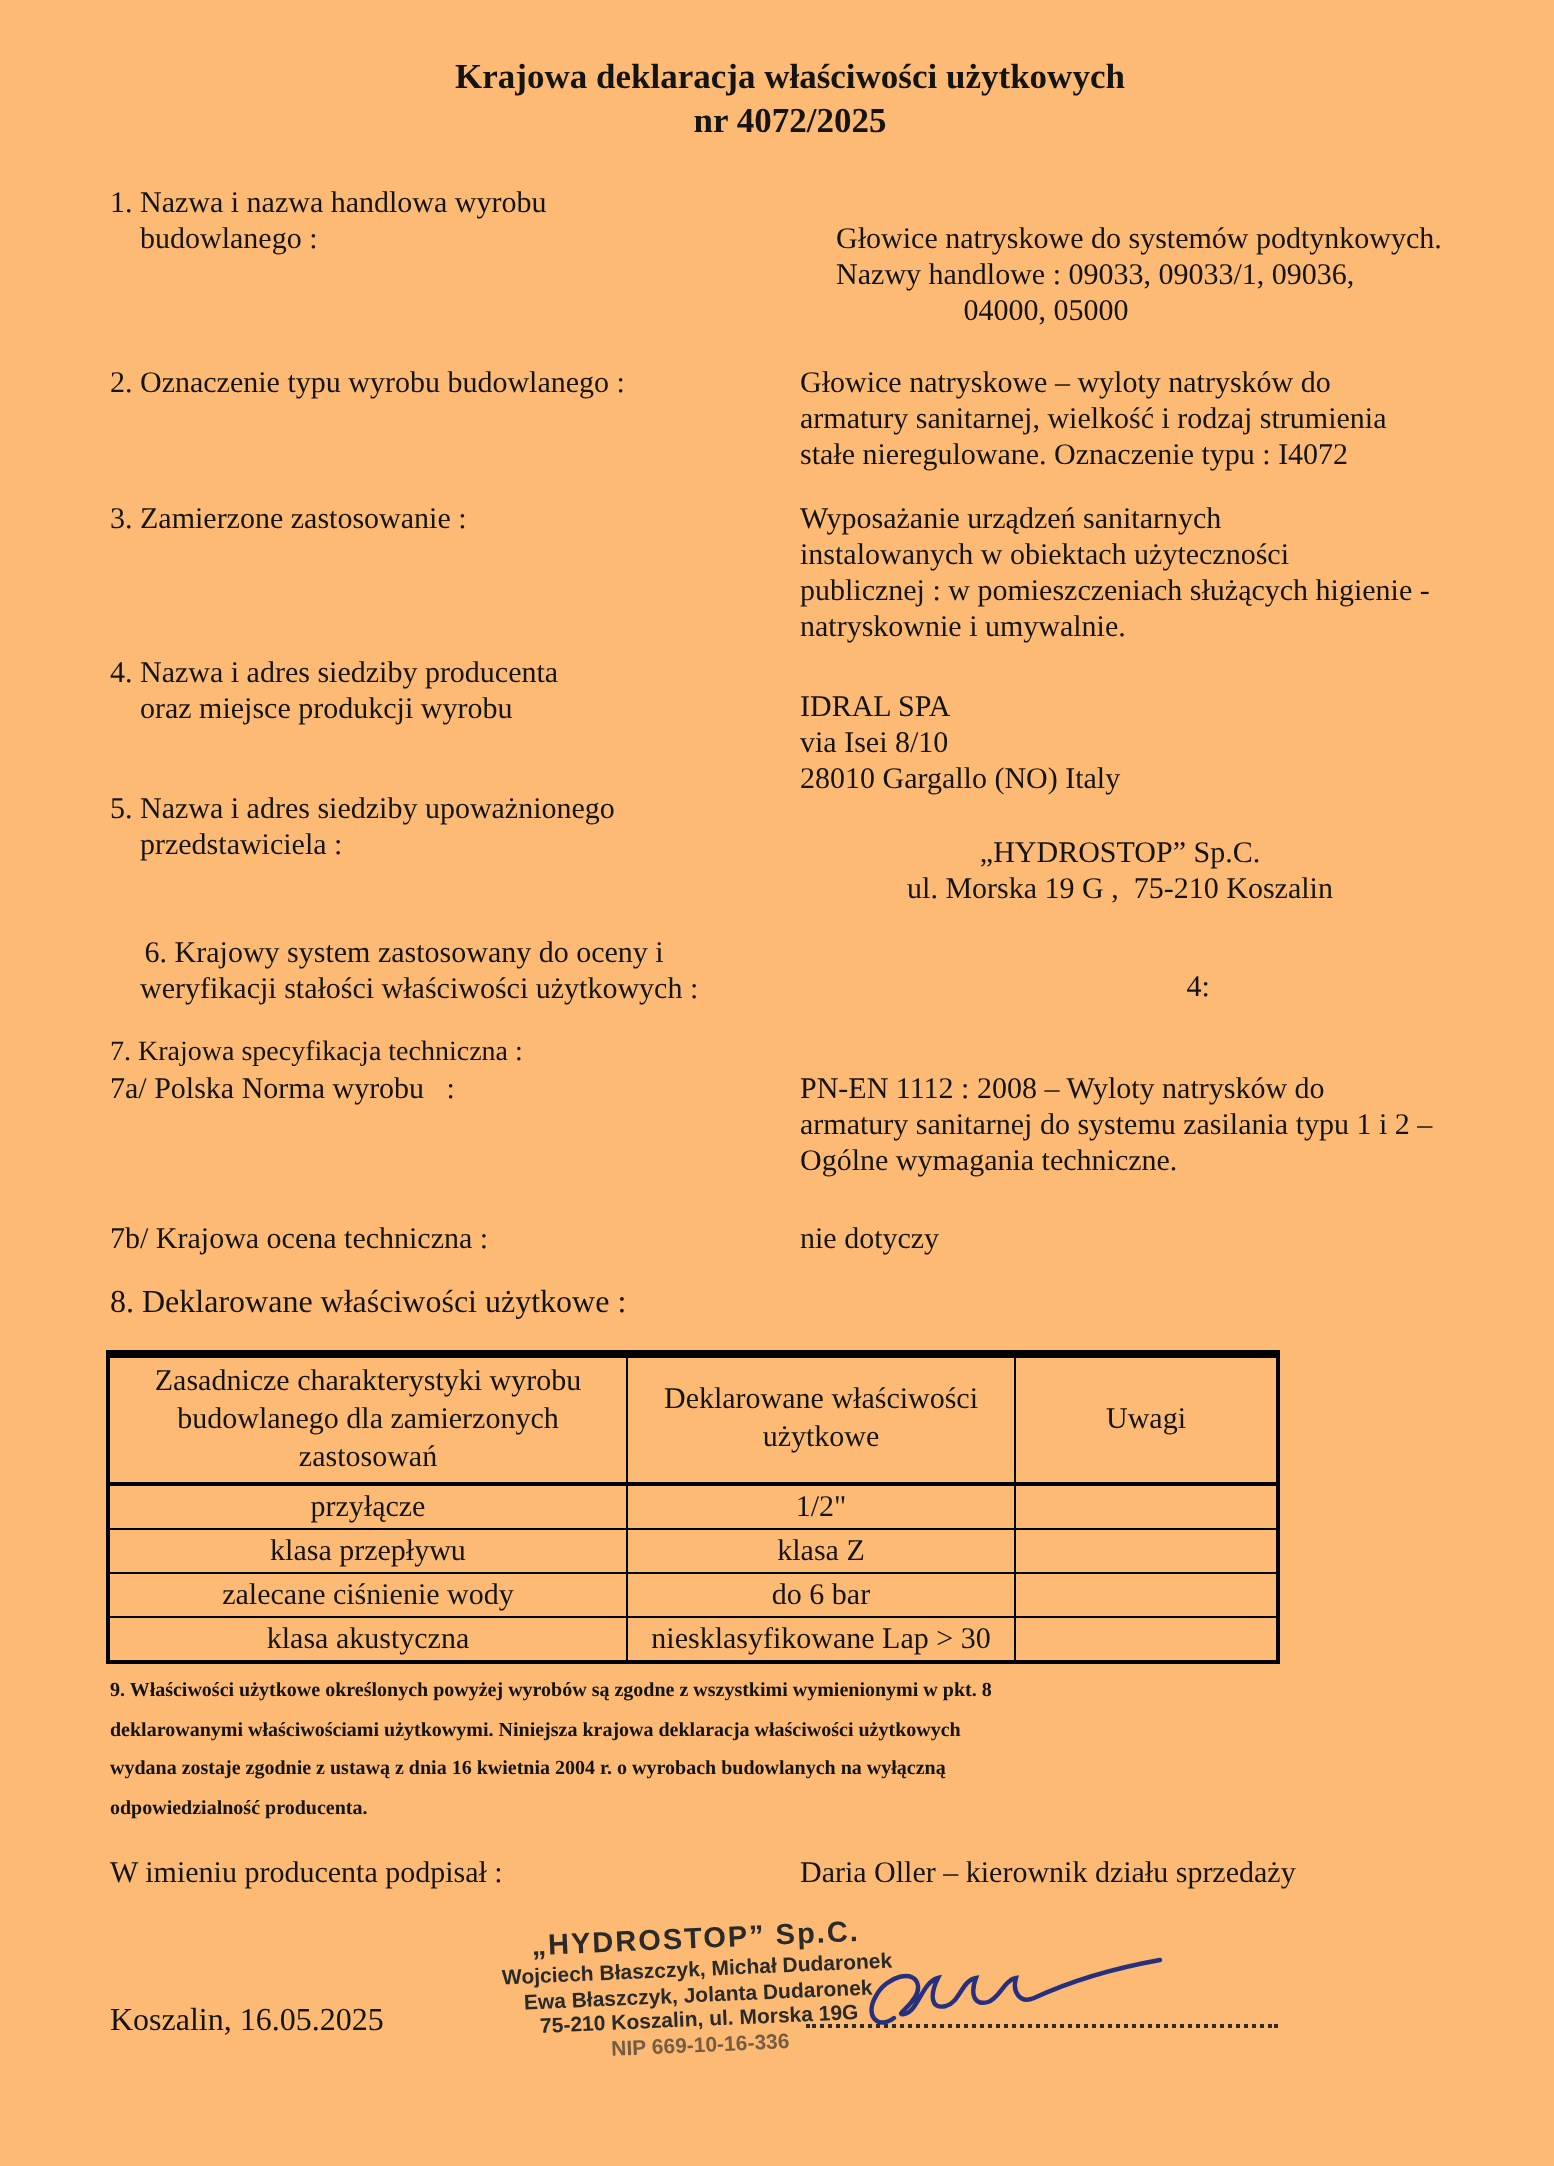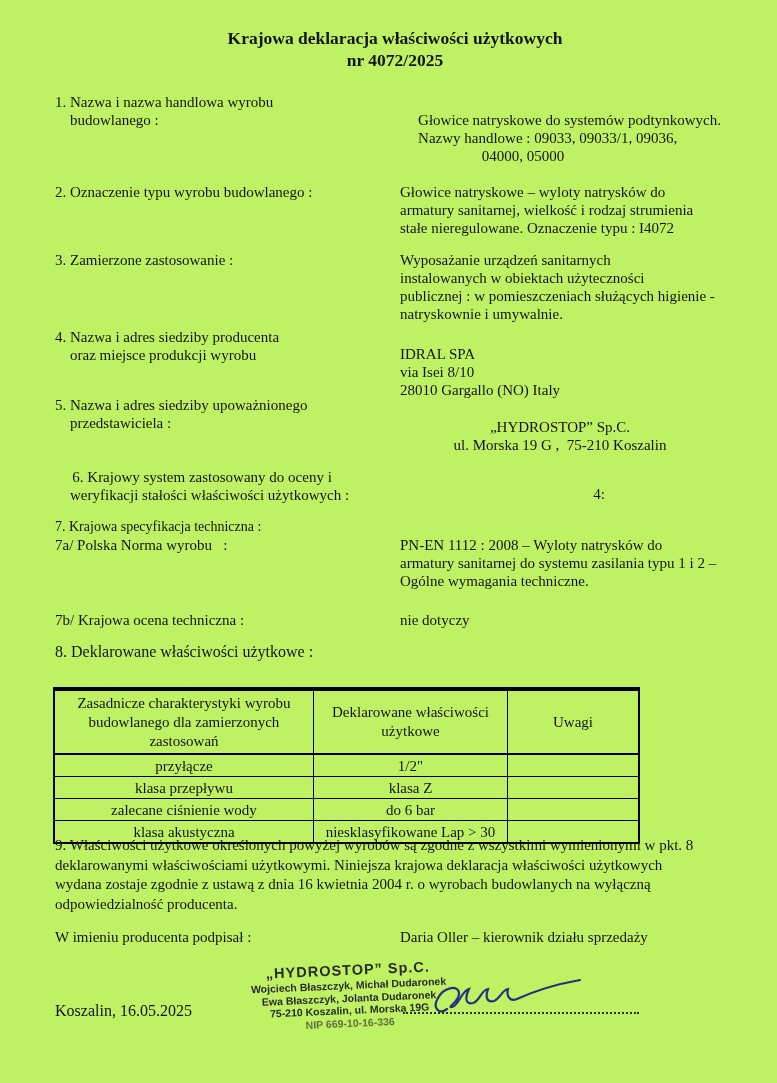--- a/index.html
+++ b/index.html
@@ -2,21 +2,21 @@
 <html><head>
 <meta charset="utf-8">
 <style>
   html,body { margin:0; padding:0; }
   body {
     width:777px; height:1083px; background:#f2f2f0;
     font-family:"Liberation Serif", serif; color:#141414;
   }
   .page {
     position:relative; width:777px; height:1083px;
-    background:#bef264; overflow:hidden;
+    background:#fdba74; overflow:hidden;
   }
   .content { position:absolute; left:55px; top:0; width:692px; }
 
   .title-block { position:absolute; left:0; top:27px; width:680px; text-align:center; }
   .title-line { font-weight:bold; font-size:17.5px; line-height:22px; }
 
   .row { position:absolute; left:0; display:flex; width:692px; }
   .lbl { width:345px; font-size:15px; line-height:18px; white-space:pre-wrap; }
   .val { width:347px; font-size:15px; line-height:18px; white-space:pre-wrap; }
 
@@ -29,26 +29,26 @@
   .s7h { top:518px; font-size:14px; line-height:18px; }
   .s7a { top:536px; }
   .s7b { top:611px; }
   .s8h { top:643px; font-size:16px; line-height:18px; }
 
   .props-table { position:absolute; top:675px; left:-2px; border-collapse:collapse; }
   .props-table th, .props-table td {
     border:1.5px solid #000; font-weight:normal; font-size:15px;
     text-align:center; vertical-align:middle; padding:0 4px;
   }
-  .props-table { border:2px solid #000; border-top:4px solid #000;margin-top:12px; }
+  .props-table { border:2px solid #000; border-top:4px solid #000; }
   .props-table th { height:62px; line-height:19px; white-space:pre-line; border-bottom:2.5px solid #000; }
   .props-table td { height:21px; line-height:18px; }
   .col-a { width:250px; } .col-b { width:185px; } .col-c { width:122px; }
 
-  .p9 { position:absolute; top:836px; width:692px; font-size:15px; line-height:19.5px; white-space:pre-wrap; }
+  .p9 { position:absolute; top:836px; width:692px; font-size:10px; line-height:19.5px; white-space:pre-wrap;font-weight:bold; }
 
   .signing { top:928px; }
   .signing .val { width:347px; }
 
   .footer { position:absolute; top:960px; left:0; width:692px; height:120px; }
   .place-date { position:absolute; left:0; top:42px; font-size:16px; }
 
   .stamp {
     position:absolute; left:160px; top:2px; width:268px; text-align:center;
     transform:rotate(-2.5deg); font-family:"Liberation Sans", sans-serif; color:#2a2a2a;

